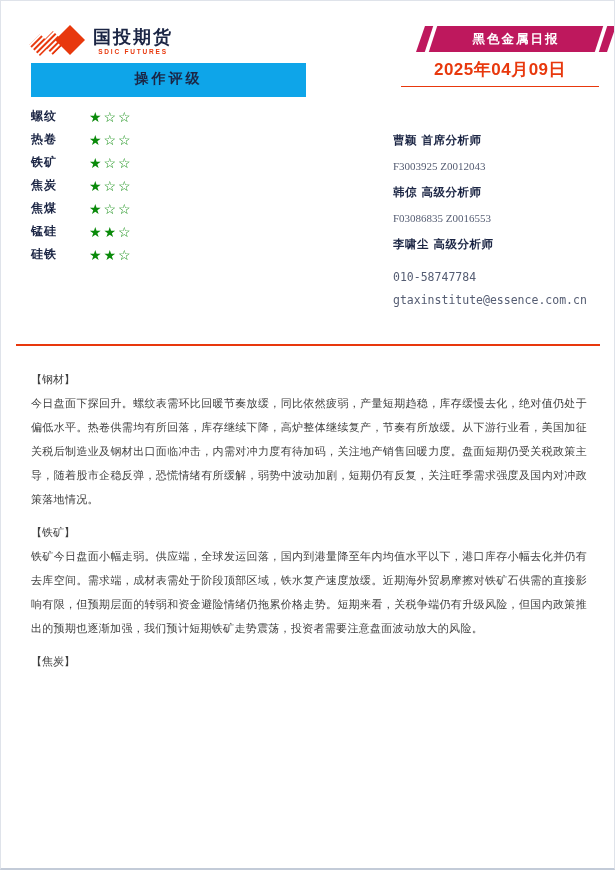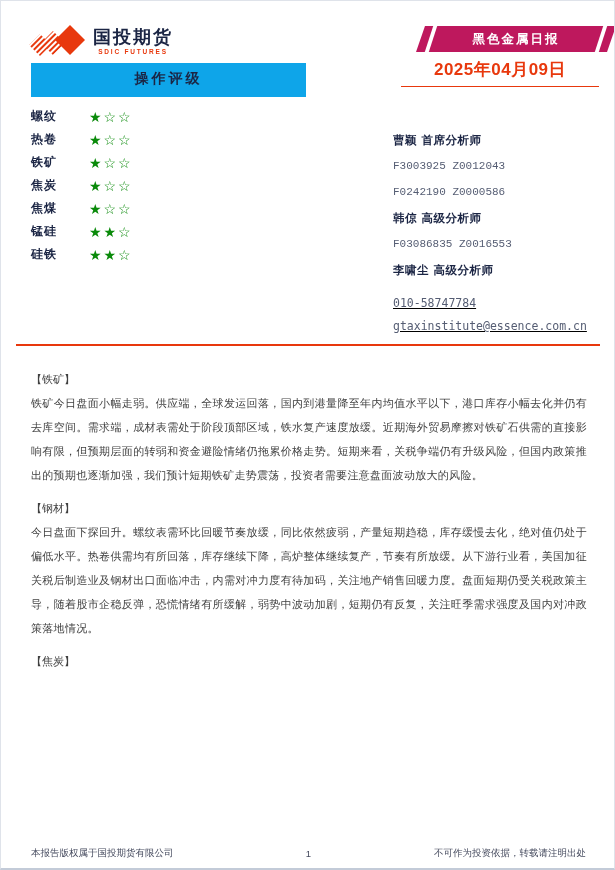--- a/index.html
+++ b/index.html
@@ -63,23 +63,23 @@
   .rating-stars { color: #0a8a0a; font-size: 14px; letter-spacing: 2px; line-height: 1; }
 
   
   .analysts { position: absolute; left: 392px; top: 86px; width: 212px; margin-top: 40px; }
   .analyst-name {
     color: #1b2544; font-size: 11.5px; font-weight: bold; line-height: 26px;
     font-family: "DejaVu Serif", serif; letter-spacing: 0.5px;
   }
   .analyst-codes {
     color: #555d73; font-size: 11px; line-height: 26px;
-    font-family: Liberation Mono, monospace;
-  }
-  .contact { margin-top: 9px; text-decoration: underline; }
+    font-family: Liberation Serif, serif;
+  }
+  .contact { margin-top: 9px; }
   .contact-line {
     color: #555d73; font-size: 11.5px; line-height: 23px;
     font-family: "DejaVu Sans Mono", monospace;
   }
 
   
   .divider { position: absolute; left: 15px; right: 14px; top: 343px; height: 2px; background: #e8380d; }
 
   
   .content { position: absolute; left: 30px; top: 366px; width: 556px; }
@@ -160,50 +160,44 @@
         </div>
       </div>
   </div>
 
   <div class="analysts" id="analysts-list">
       <div class="analyst-entry">
         <div class="analyst-name">曹颖 首席分析师</div>
         <div class="analyst-codes">F3003925 Z0012043</div>
       </div>
       <div class="analyst-entry">
-        <div class="analyst-codes">F0242190 Z0000586</div>
       </div>
       <div class="analyst-entry">
         <div class="analyst-name">韩倞 高级分析师</div>
         <div class="analyst-codes">F03086835 Z0016553</div>
       </div>
       <div class="analyst-entry">
         <div class="analyst-name">李啸尘 高级分析师</div>
       </div>
       <div class="contact">
         <div class="contact-line">010-58747784</div>
         <div class="contact-line">gtaxinstitute@essence.com.cn</div>
       </div>
     </div>
 
   <div class="divider"></div>
 
   <div class="content" id="content">
       <div class="section">
+        <div class="section-title">【钢材】</div>
+        <div class="section-body">今日盘面下探回升。螺纹表需环比回暖节奏放缓，同比依然疲弱，产量短期趋稳，库存缓慢去化，绝对值仍处于偏低水平。热卷供需均有所回落，库存继续下降，高炉整体继续复产，节奏有所放缓。从下游行业看，美国加征关税后制造业及钢材出口面临冲击，内需对冲力度有待加码，关注地产销售回暖力度。盘面短期仍受关税政策主导，随着股市企稳反弹，恐慌情绪有所缓解，弱势中波动加剧，短期仍有反复，关注旺季需求强度及国内对冲政策落地情况。</div>
+      </div>
+      <div class="section">
         <div class="section-title">【铁矿】</div>
         <div class="section-body">铁矿今日盘面小幅走弱。供应端，全球发运回落，国内到港量降至年内均值水平以下，港口库存小幅去化并仍有去库空间。需求端，成材表需处于阶段顶部区域，铁水复产速度放缓。近期海外贸易摩擦对铁矿石供需的直接影响有限，但预期层面的转弱和资金避险情绪仍拖累价格走势。短期来看，关税争端仍有升级风险，但国内政策推出的预期也逐渐加强，我们预计短期铁矿走势震荡，投资者需要注意盘面波动放大的风险。</div>
       </div>
       <div class="section">
-        <div class="section-title">【钢材】</div>
-        <div class="section-body">今日盘面下探回升。螺纹表需环比回暖节奏放缓，同比依然疲弱，产量短期趋稳，库存缓慢去化，绝对值仍处于偏低水平。热卷供需均有所回落，库存继续下降，高炉整体继续复产，节奏有所放缓。从下游行业看，美国加征关税后制造业及钢材出口面临冲击，内需对冲力度有待加码，关注地产销售回暖力度。盘面短期仍受关税政策主导，随着股市企稳反弹，恐慌情绪有所缓解，弱势中波动加剧，短期仍有反复，关注旺季需求强度及国内对冲政策落地情况。</div>
-      </div>
-      <div class="section">
         <div class="section-title">【焦炭】</div>
       </div>
     </div>
 
-  <div class="footer">
-    <span>本报告版权属于国投期货有限公司</span>
-    <span class="footer-center">1</span>
-    <span>不可作为投资依据，转载请注明出处</span>
-  </div>
 
 </div>
 
 </body></html>

